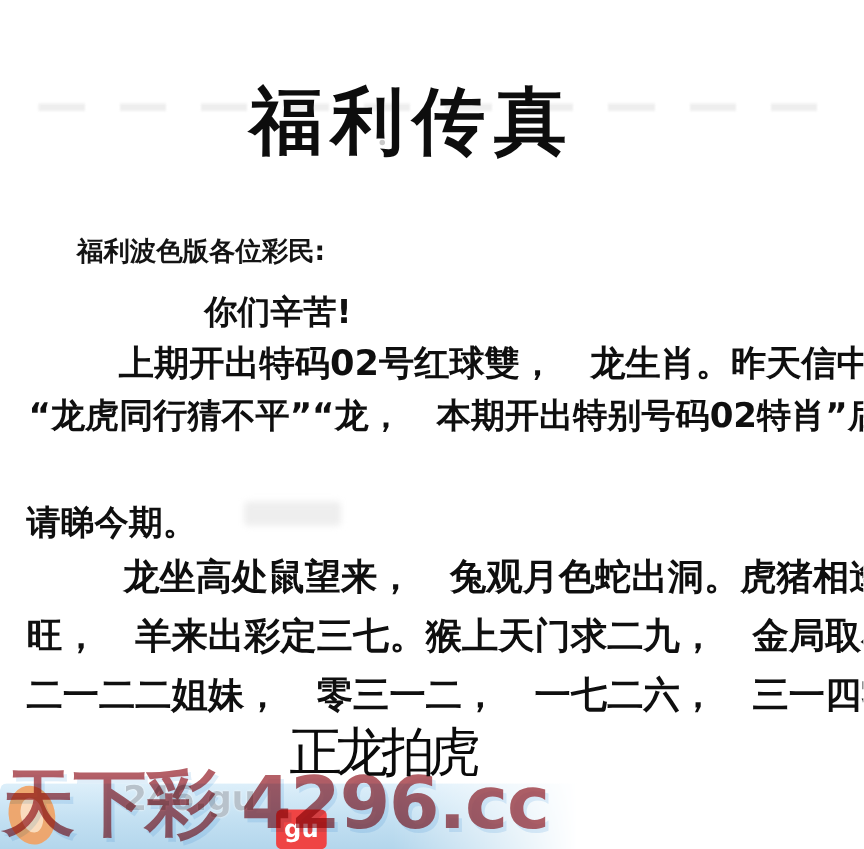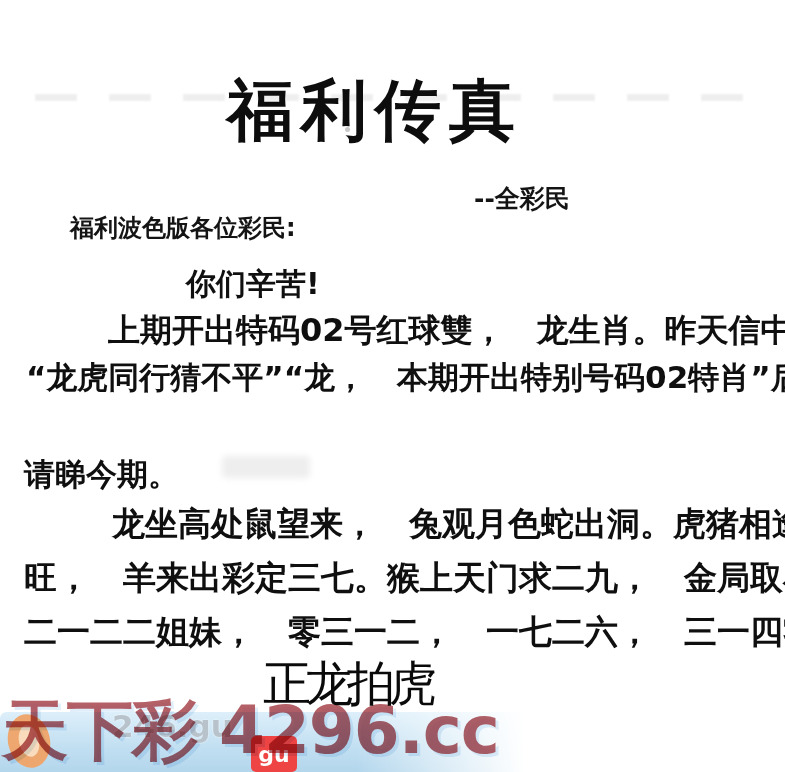--- a/index.html
+++ b/index.html
@@ -80,21 +80,20 @@
 </head>
 <body>
 
 <div id="fax">
 
   <div class="abs streak"></div>
   <div class="abs dot"></div>
   <div class="abs erase-smudge"></div>
 
   <div class="abs title">福利传真</div>
-  <div class="abs signature">--全彩民</div>
 
   <div class="abs greeting">福利波色版各位彩民:</div>
   <div class="abs salute">你们辛苦!</div>
 
   <div class="abs p1 l1">上期开出特码02号红球雙，　龙生肖。昨天信中提供</div>
   <div class="abs p1 l2">“龙虎同行猜不平”“龙，　本期开出特别号码02特肖”后</div>
   <div class="abs p1 l4">请睇今期。</div>
 
   <div class="abs p2 l1">龙坐高处鼠望来，　兔观月色蛇出洞。虎猪相逢结必</div>
   <div class="abs p2 l2">旺，　羊来出彩定三七。猴上天门求二九，　金局取小一四六。</div>

